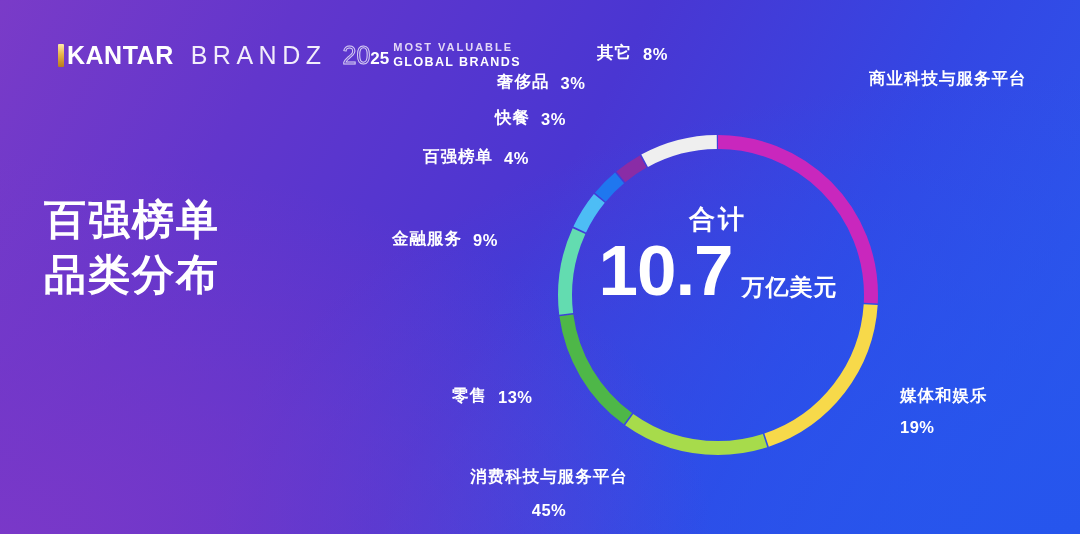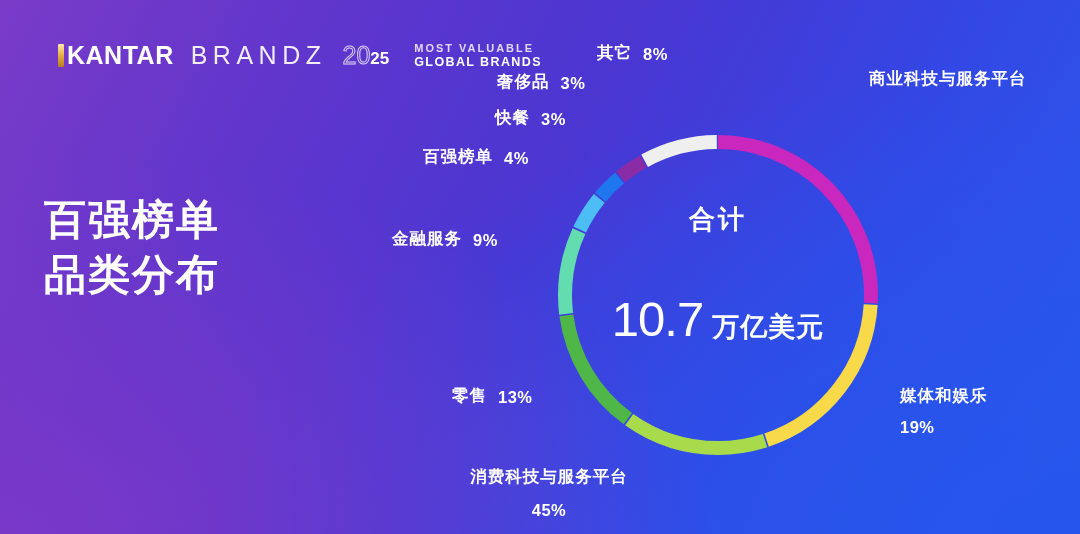--- a/index.html
+++ b/index.html
@@ -19,41 +19,41 @@
   
   .logo{position:absolute;left:44px;top:40px;display:flex;align-items:center;height:30px;padding-left:14px;}
   .logo-bar{width:6px;height:23px;border-radius:1px;
     background:linear-gradient(180deg,#ffe9a8 0%,#e8b54a 45%,#b97c18 100%);margin-right:3px;}
   .kantar{color:#ffffff;font-weight:bold;font-size:25px;letter-spacing:0.5px;line-height:1;}
   .brandz{color:#f2edfb;font-weight:300;font-size:25px;letter-spacing:5.5px;line-height:1;margin-left:17px;}
   .yr{margin-left:16px;display:flex;align-items:baseline;line-height:1;}
   .yr .y20{font-size:25px;font-weight:300;letter-spacing:0px;
     color:transparent;-webkit-text-stroke:1px rgba(255,255,255,0.75);}
   .yr .y25{font-size:17px;font-weight:bold;color:#ffffff;letter-spacing:0px;}
-  .tag{margin-left:25px;display:flex;flex-direction:column;justify-content:center;height:28px;}
+  .tag{margin-left:4px;display:flex;flex-direction:column;justify-content:space-between;height:28px;}
   .tag .t1{font-size:11px;letter-spacing:2.0px;color:#e3d8f6;font-weight:bold;line-height:13px;}
   .tag .t2{font-size:12.5px;letter-spacing:1.4px;color:#ffffff;font-weight:bold;line-height:14px;}
 
   
   .headline{position:absolute;left:44px;top:192px;color:#ffffff;font-weight:bold;
     font-size:42px;line-height:55px;letter-spacing:2px;
     font-family:"DejaVu Sans","Liberation Sans",sans-serif;}
 
   
   .donut{position:absolute;left:538px;top:115px;width:360px;height:360px;}
   .donut svg{display:block;width:360px;height:360px;}
 
   
   .center{position:absolute;left:558px;top:206px;width:320px;text-align:center;
     color:#ffffff;pointer-events:none;}
   .center .c-total{font-size:26px;font-weight:bold;letter-spacing:3px;line-height:30px;
     font-family:Liberation Mono, monospace;}
   .center .c-val{display:flex;align-items:baseline;justify-content:center;margin-top:4px;}
-  .center .c-num{font-size:49px;font-weight:normal;line-height:62px;letter-spacing:-1px;margin-top:48px;}
-  .center .c-unit{font-size:27px;font-weight:bold;letter-spacing:1px;margin-left:9px;
+  .center .c-num{font-size:71px;font-weight:bold;line-height:62px;letter-spacing:-1px;}
+  .center .c-unit{font-size:23px;font-weight:bold;letter-spacing:1px;margin-left:9px;
     font-family:"DejaVu Sans","Liberation Sans",sans-serif;}
 
   
   .lbl{position:absolute;color:#ffffff;white-space:nowrap;}
   .lbl .nm{font-size:16.5px;font-weight:bold;letter-spacing:1px;
     font-family:"DejaVu Sans","Liberation Sans",sans-serif;}
   .lbl .pc{font-size:16.5px;font-weight:bold;letter-spacing:0.5px;}
   .lbl.inline{display:flex;align-items:flex-end;gap:11px;}
   .lbl.stack .pc{display:block;margin-top:11px;}
   .lbl.stack.right .pc{text-align:left;}

